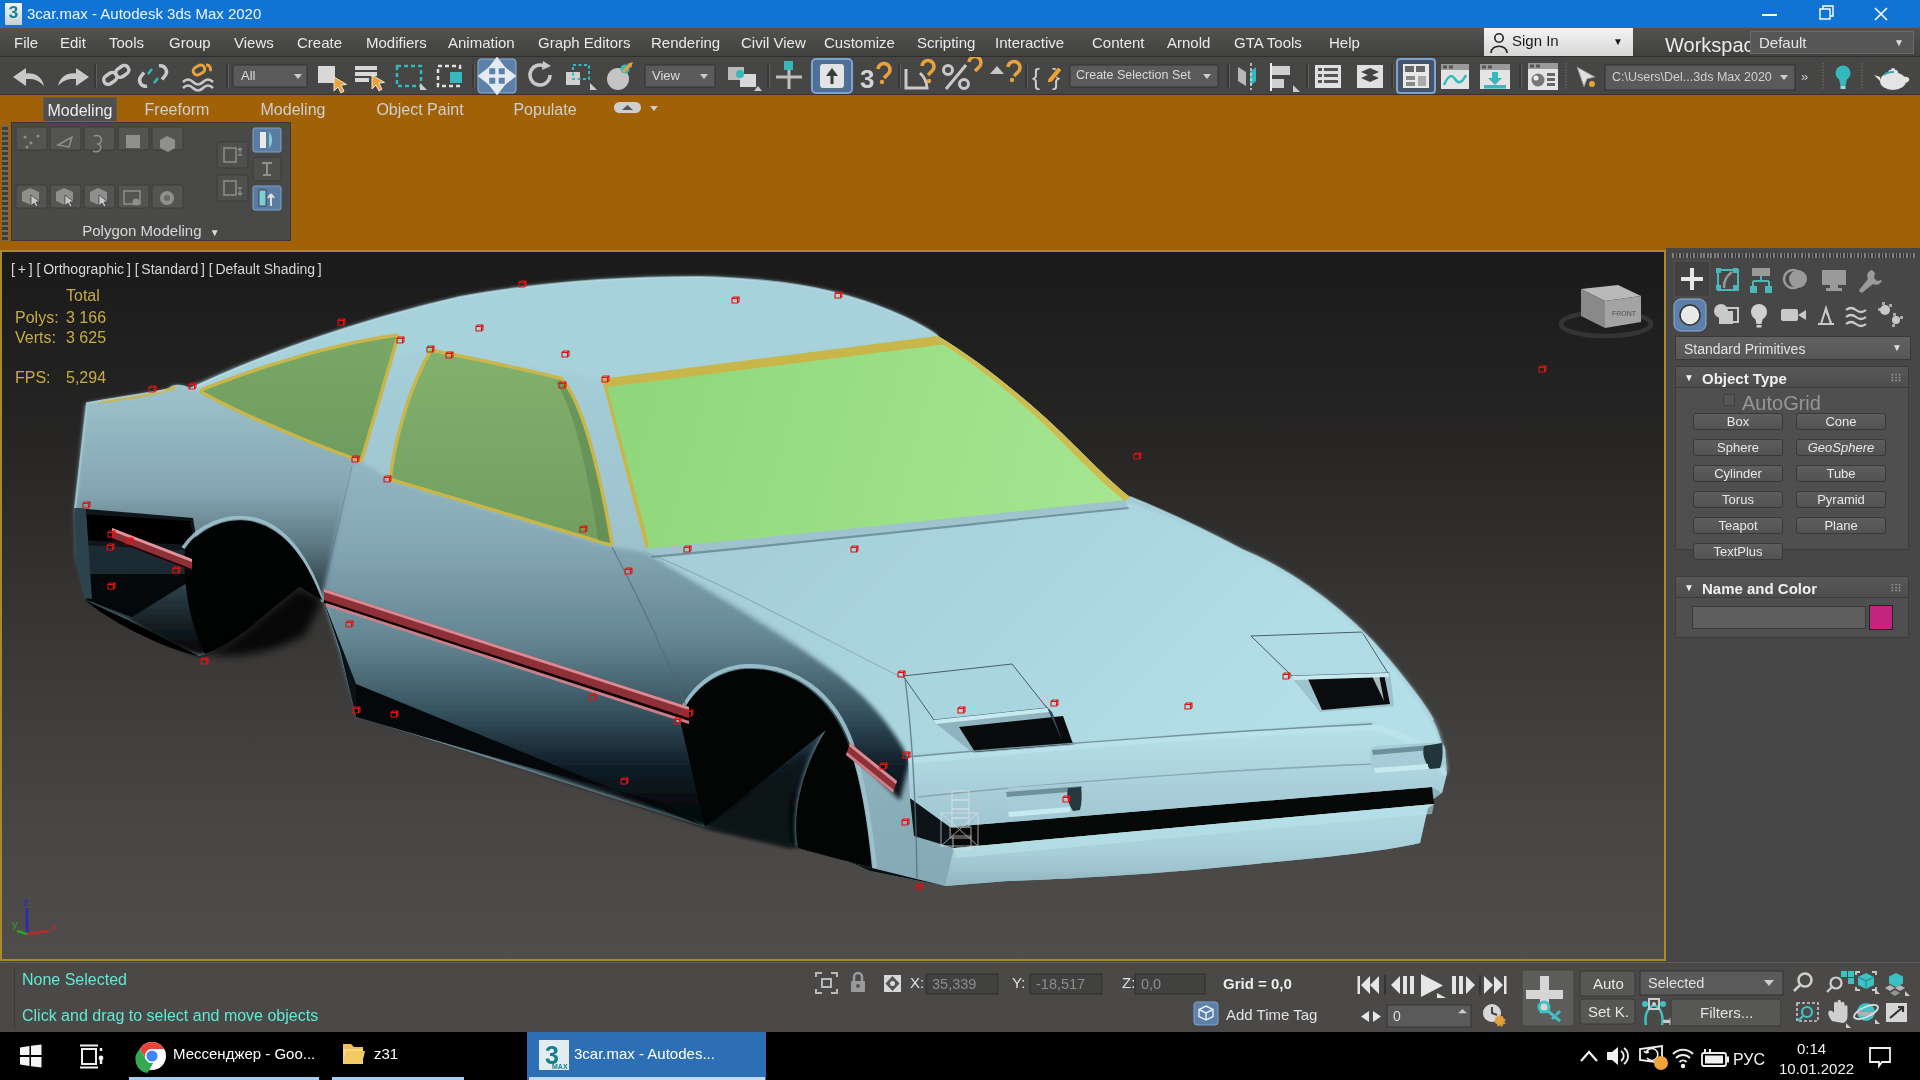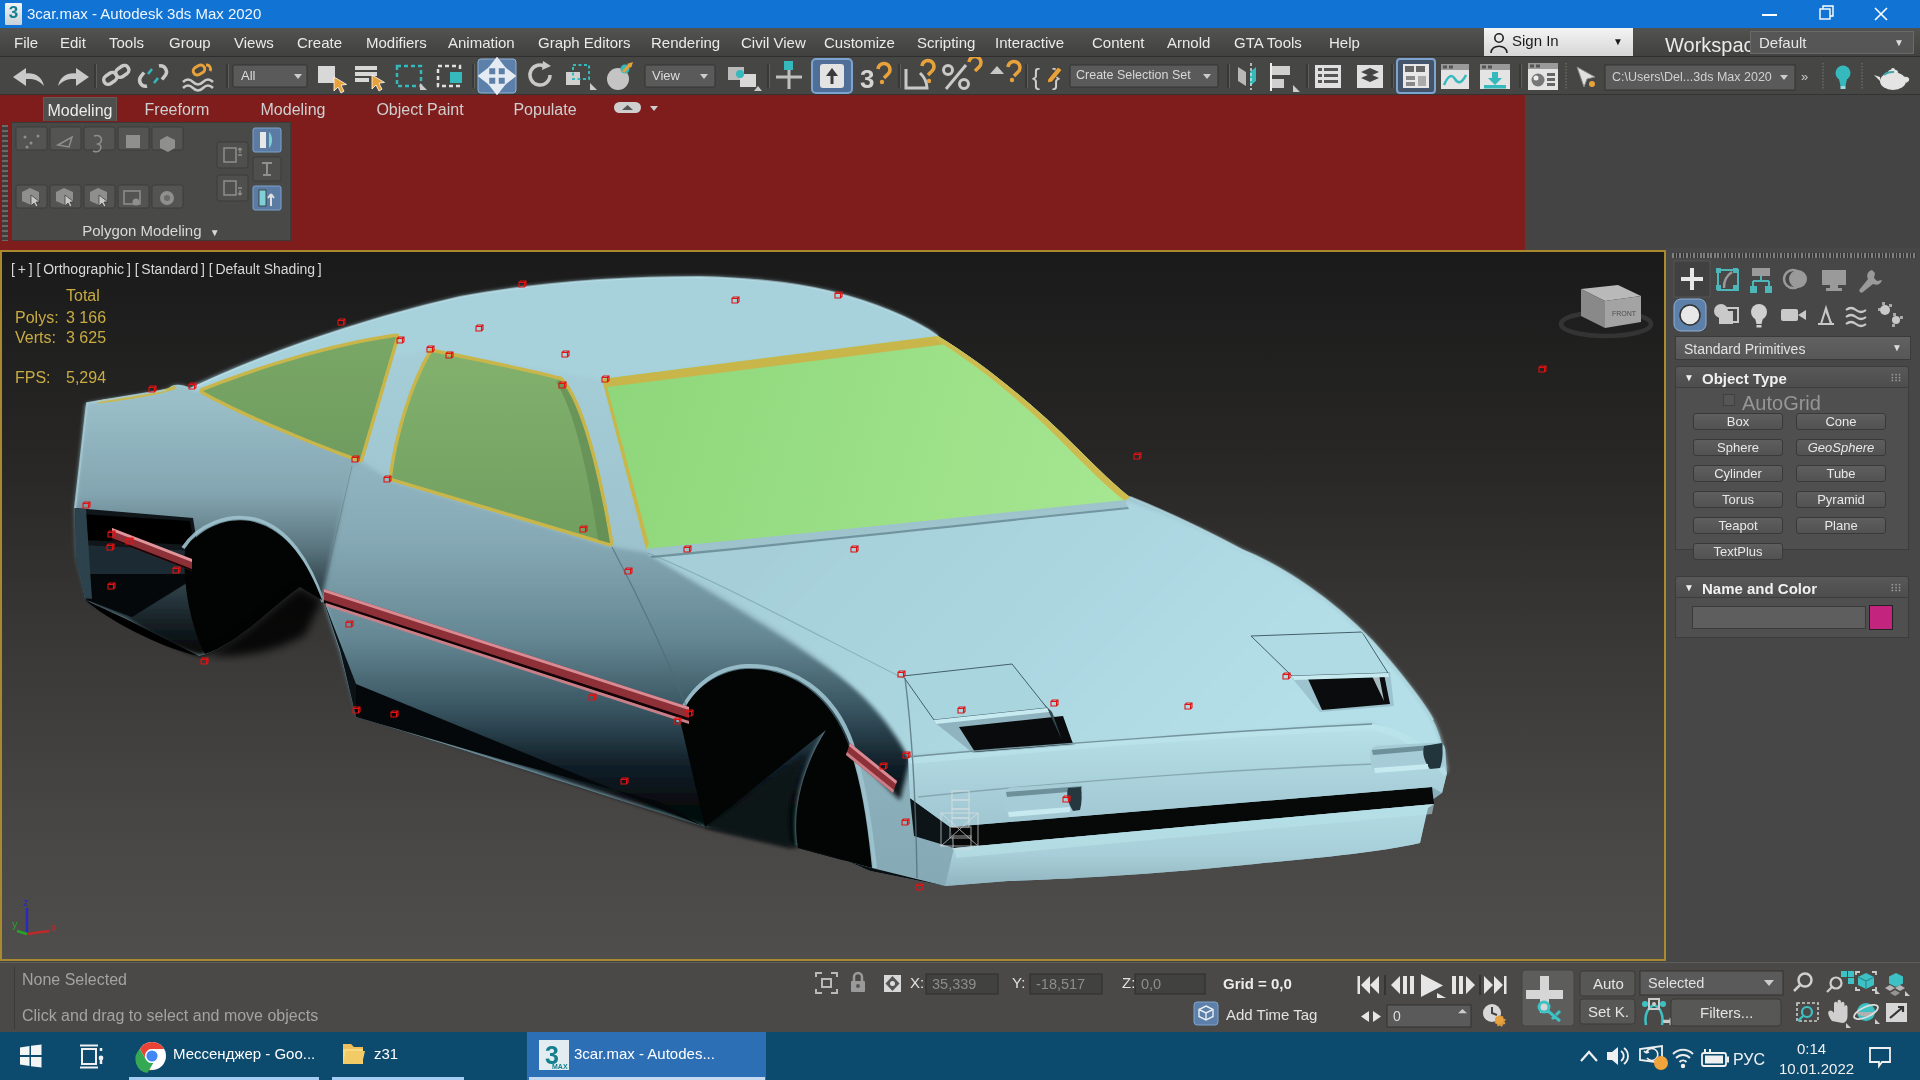--- a/index.html
+++ b/index.html
@@ -19,43 +19,43 @@
 #menubar .mi { position:absolute; top:6px; }
 #signin { position:absolute; left:1484px; top:0px; width:149px; height:28px; background:linear-gradient(#f4f4f4,#d6d6d6); color:#1b1b1b; font-size:15px; }
 #wslabel { position:absolute; left:1665px; top:6px; color:#eaeaea; font-size:20px; }
 #wsdd { position:absolute; left:1750px; top:3px; width:164px; height:23px; background:#565656; border:1px solid #6a6a6a; color:#e6e6e6; font-size:15px; }
 
 
 #toolbar { left:0; top:57px; width:1920px; height:38px; background:#464645; border-bottom:1px solid #333; }
 #toolbar svg { position:absolute; left:0; top:0; }
 
 
-#ribbon { left:0; top:95px; width:1525px; height:155px; background:#7f1d1d; }
+#ribbon { left:0; top:95px; width:1920px; height:155px; background:#a16207; }
 .rtab { position:absolute; top:2px; height:24px; color:#cfcfcf; font-size:16px; text-align:center; padding-top:4px; }
 .rtab.active { background:#4f4f4e; color:#ececec; border:1px solid #5d5d5c; border-bottom:none; }
 #rpanel { position:absolute; left:11px; top:27px; width:280px; height:97px; background:#494947; border:1px solid #3a3a3a; border-bottom:none; }
 #rpanelfoot { position:absolute; left:11px; top:124px; width:280px; height:22px; background:#494947; border:1px solid #3a3a3a; border-top:none; color:#d8d8d8; font-size:15px; text-align:center; padding-top:3px; }
 
 
 #viewport { left:0; top:250px; width:1666px; height:711px; }
 #vpsvg { position:absolute; left:0; top:0; }
 #vplabel { position:absolute; left:11px; top:11px; color:#d8d8d8; font-size:14px; }
 .vstat { position:absolute; color:#c8ac42; font-size:16px; }
 
 
 #rightpanel { left:1666px; top:248px; width:254px; height:714px; background:#474747; color:#e0e0e0; }
 .rollhead { position:absolute; left:9px; width:234px; height:22px; background:linear-gradient(#585858,#4d4d4d); border:1px solid #3c3c3c; border-radius:3px 3px 0 0; font-weight:bold; font-size:15px; color:#f0f0f0; }
 .rollbody { position:absolute; left:9px; width:234px; background:#4f4f4f; border:1px solid #3c3c3c; border-top:none; }
 .pbtn { position:absolute; width:90px; height:17px; background:linear-gradient(#5e5e5e,#525252); border:1px solid #393939; border-radius:3px; color:#e8e8e8; font-size:13px; text-align:center; line-height:15px; }
 
 
-#statusbar { left:0; top:962px; width:1920px; height:70px; background:#4a4947; color:#a3a3a3; border-top:1px solid #5e5d5b; }
-
-
-#taskbar { left:0; top:1032px; width:1920px; height:48px; background:#0c4a6e; color:#fff; }
+#statusbar { left:0; top:962px; width:1920px; height:70px; background:#4a4947; color:#5eead4; border-top:1px solid #5e5d5b; }
+
+
+#taskbar { left:0; top:1032px; width:1920px; height:48px; background:#000000; color:#fff; }
 .tbtext { position:absolute; font-size:15px; color:#fff; white-space:nowrap; }
 .tbstripe { position:absolute; height:3px; background:#a3cdf2; bottom:0; }
 </style></head>
 <body>
 <div id="page">
 
 <div id="titlebar" class="abs">
   <div class="ticon">
         <span>3</span>
       </div>

